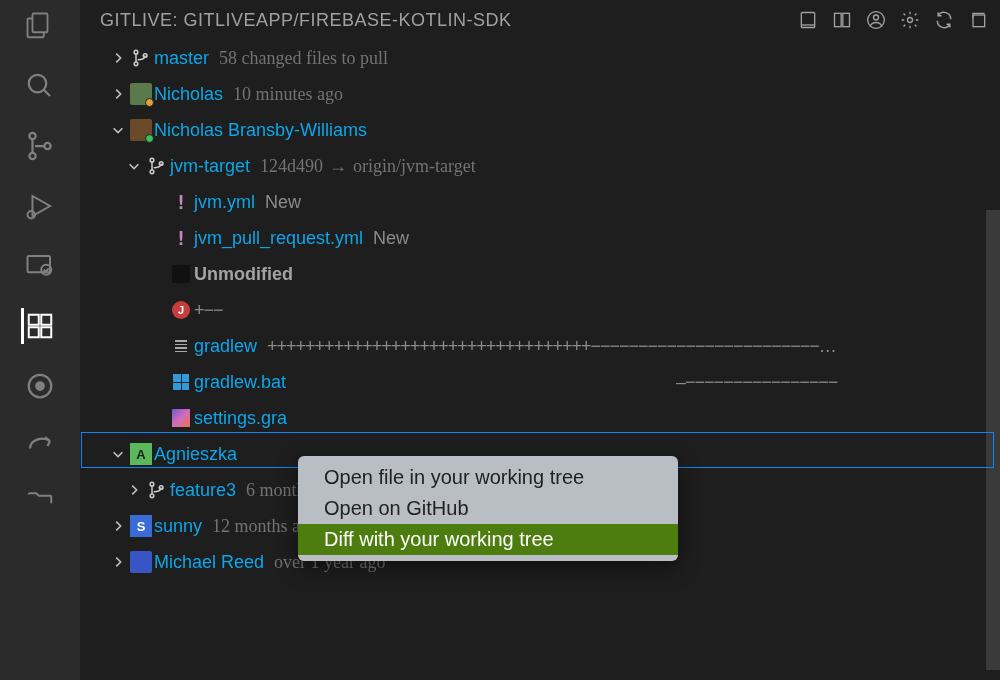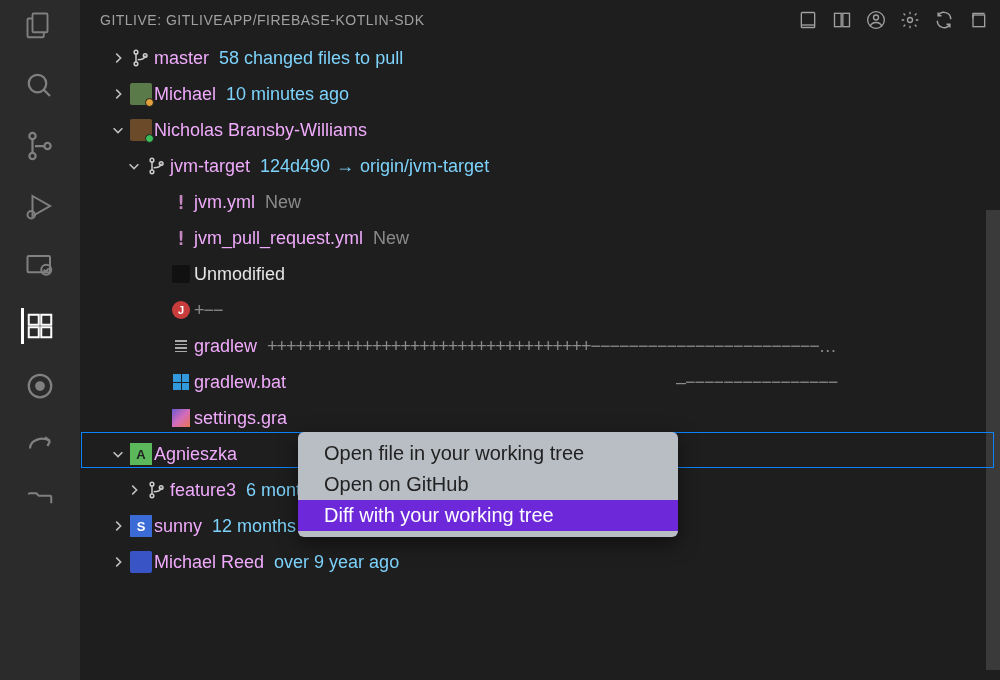--- a/index.html
+++ b/index.html
@@ -38,21 +38,21 @@
       background: #1e1e1e;
     }
     .header {
       display: flex;
       align-items: center;
       justify-content: space-between;
       padding: 6px 12px 6px 20px;
       height: 40px;
     }
     .header-title {
-      font-size: 14px;
+      font-size: 18px;
       letter-spacing: 0.5px;
       color: #a0a0a0;
     }
     .header-actions {
       display: flex;
       gap: 14px;
       align-items: center;
       color: #a0a0a0;
     }
     .header-actions .hicon {
@@ -77,24 +77,24 @@
       display:flex; align-items:center; justify-content:center;
       flex-shrink: 0;
     }
     .indent { flex-shrink: 0; }
     .iconcell {
       width: 26px; display:flex; align-items:center; justify-content:center; flex-shrink:0;
     }
     .branch-icon { color: #cccccc; }
     .avatar { width: 22px; height: 22px; border-radius: 2px; position:relative; }
     .avatar-dot { position:absolute; right:-2px; bottom:-2px; width:9px; height:9px; border-radius:50%; border:1px solid #1e1e1e; }
-    .label { color: #f0abfc; margin-right: 10px; }
-    .sublabel { color: #7dd3fc; }
+    .label { color: #0ea5e9; margin-right: 10px; }
+    .sublabel { color: #737373; font-family: Liberation Serif, serif; }
     .file-status-new { color: #8a8a8a; }
-    .file-status-unmod { color: #e5e5e5; }
+    .file-status-unmod { color: #a3a3a3; font-weight: bold; }
     .diffmarks { color: #8a8a8a; letter-spacing: -1px; }
     .selected-row {
       background: #094771;
     }
     .hover-outline {
       position: absolute;
       left: 1px; right: 6px;
       border: 1px solid #0a84ff;
       pointer-events: none;
     }
@@ -107,21 +107,21 @@
       min-width: 380px;
       z-index: 50;
       color: #222;
     }
     .context-menu .menu-item {
       padding: 4px 26px;
       font-size: 20px;
       cursor: pointer;
     }
     .context-menu .menu-item.active {
-      background: #6d28d9;
+      background: #4d7c0f;
       color: #fff;
     }
     .exclam-icon {
       width:18px; height:18px; background:none; color:#c586c0;
       font-weight:bold; font-size:20px; display:flex;align-items:center;justify-content:center;
       font-family: monospace;
     }
     .jar-icon { width:18px;height:18px;background:#111;border-radius:2px;position:relative; }
     .red-j { width:18px;height:18px;background:#c93c3c;border-radius:50%;color:#fff;font-size:11px;display:flex;align-items:center;justify-content:center;font-weight:bold; }
     .lines-icon { width:16px;height:16px;display:flex;flex-direction:column;gap:2px;justify-content:center;align-items:center; }
@@ -271,21 +271,21 @@
       <span class="chevron">
           <svg width="14" height="14" viewBox="0 0 16 16">
             <path d="M6 3l5 5-5 5" fill="none" stroke="currentColor" stroke-width="1.8"></path>
           </svg>
         </span>
       <span class="iconcell">
           <span class="avatar michael-av">
             <span class="avatar-dot" style="background:#e2a13c"></span>
           </span>
         </span>
-      <span class="label">Michael</span>
+      <span class="label">Nicholas</span>
       <span class="sublabel">10 minutes ago</span>
     </div>
 
 
     <div class="row">
       <span class="indent" style="width:28px"></span>
       <span class="chevron">
           <svg width="14" height="14" viewBox="0 0 16 16">
             <path d="M3 6l5 5 5-5" fill="none" stroke="currentColor" stroke-width="1.8"></path>
           </svg>
@@ -441,23 +441,23 @@
       <span class="indent" style="width:28px"></span>
       <span class="chevron">
           <svg width="14" height="14" viewBox="0 0 16 16">
             <path d="M6 3l5 5-5 5" fill="none" stroke="currentColor" stroke-width="1.8"></path>
           </svg>
         </span>
       <span class="iconcell">
           <span class="avatar andrew-av"></span>
         </span>
       <span class="label">Michael Reed</span>
-      <span class="sublabel">over 9 year ago</span>
-    </div>
-
-    <div class="context-menu" style="left:218px; top:392px">
+      <span class="sublabel">over 1 year ago</span>
+    </div>
+
+    <div class="context-menu" style="left:218px; top:416px">
       <div class="menu-item">Open file in your working tree</div>
       <div class="menu-item">Open on GitHub</div>
       <div class="menu-item active">Diff with your working tree</div>
     </div>
 
   </div>
 </div>
 
 </body></html>

